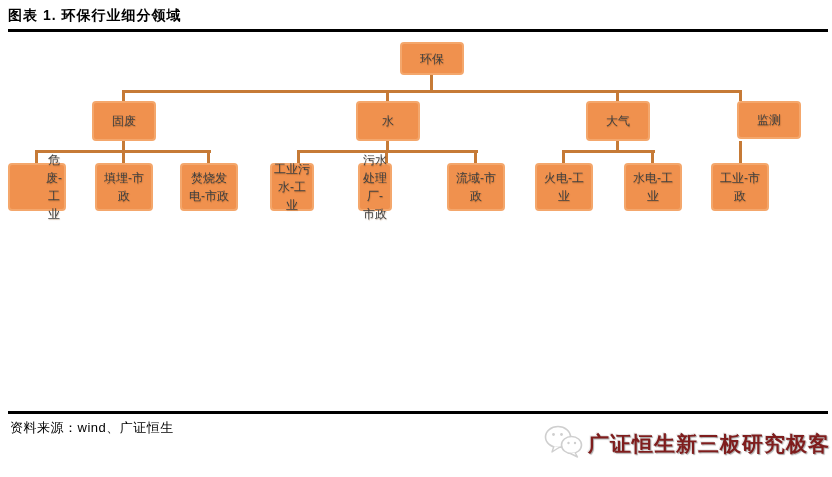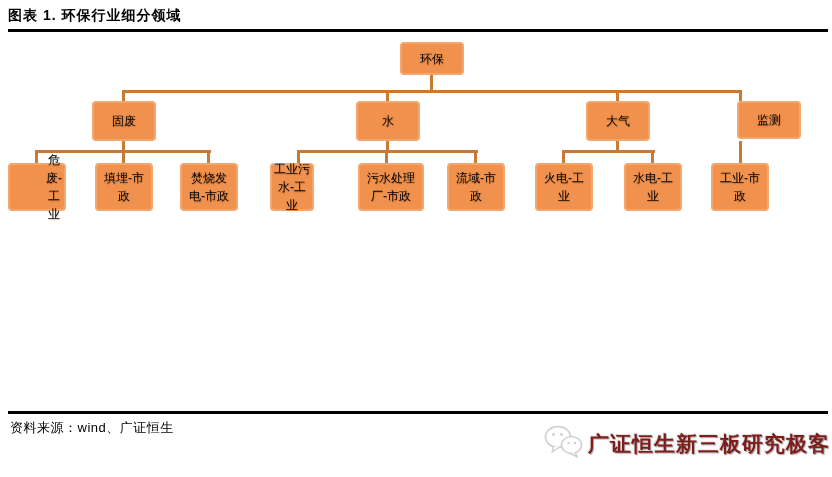--- a/index.html
+++ b/index.html
@@ -18,21 +18,21 @@
   .rule{position:absolute;left:8px;width:820px;height:3px;background:#000;}
   .rule-top{top:29px;}
   .rule-bottom{top:411px;}
   .diagram{position:absolute;left:0;top:32px;width:832px;height:379px;}
   .node{
     position:absolute;
     background:#F0914E;
     border:2px solid #F4A76C;
     border-radius:4px;
     box-sizing:border-box;
-    color:#000000;
+    color:#404040;
     display:flex;align-items:center;justify-content:center;
     text-align:center;
     font-size:12px;line-height:1.5;
     text-shadow:0.5px 0.5px 1px rgba(120,60,10,0.35);
     word-break:break-all;
     padding:1px 2px;
   }
   .conn{position:absolute;background:#C67A36;}
   .source{
     position:absolute;left:10px;top:419px;
@@ -91,21 +91,21 @@
     <div class="node" style="left:92px;top:69px;width:64px;height:40px;">固废</div>
     <div class="node" style="left:356px;top:69px;width:64px;height:40px;">水</div>
     <div class="node" style="left:586px;top:69px;width:64px;height:40px;">大气</div>
     <div class="node" style="left:737px;top:69px;width:64px;height:38px;">监测</div>
 
     <div class="node" style="left:8px;top:131px;width:58px;height:48px;padding-left:36px;">危废-工业</div>
     <div class="node" style="left:95px;top:131px;width:58px;height:48px;">填埋-市政</div>
     <div class="node" style="left:180px;top:131px;width:58px;height:48px;">焚烧发电-市政</div>
 
     <div class="node" style="left:270px;top:131px;width:44px;height:48px;">工业污水-工业</div>
-    <div class="node" style="left:358px;top:131px;width:66px;height:48px;">污水处理厂-市政</div>
+    <div class="node" style="left:358px;top:131px;width:34px;height:48px;">污水处理厂-市政</div>
     <div class="node" style="left:447px;top:131px;width:58px;height:48px;">流域-市政</div>
 
     <div class="node" style="left:535px;top:131px;width:58px;height:48px;">火电-工业</div>
     <div class="node" style="left:624px;top:131px;width:58px;height:48px;">水电-工业</div>
 
     <div class="node" style="left:711px;top:131px;width:58px;height:48px;">工业-市政</div>
   </div>
 
   <div class="rule rule-bottom"></div>
   <div class="source">资料来源：wind、广证恒生</div>

